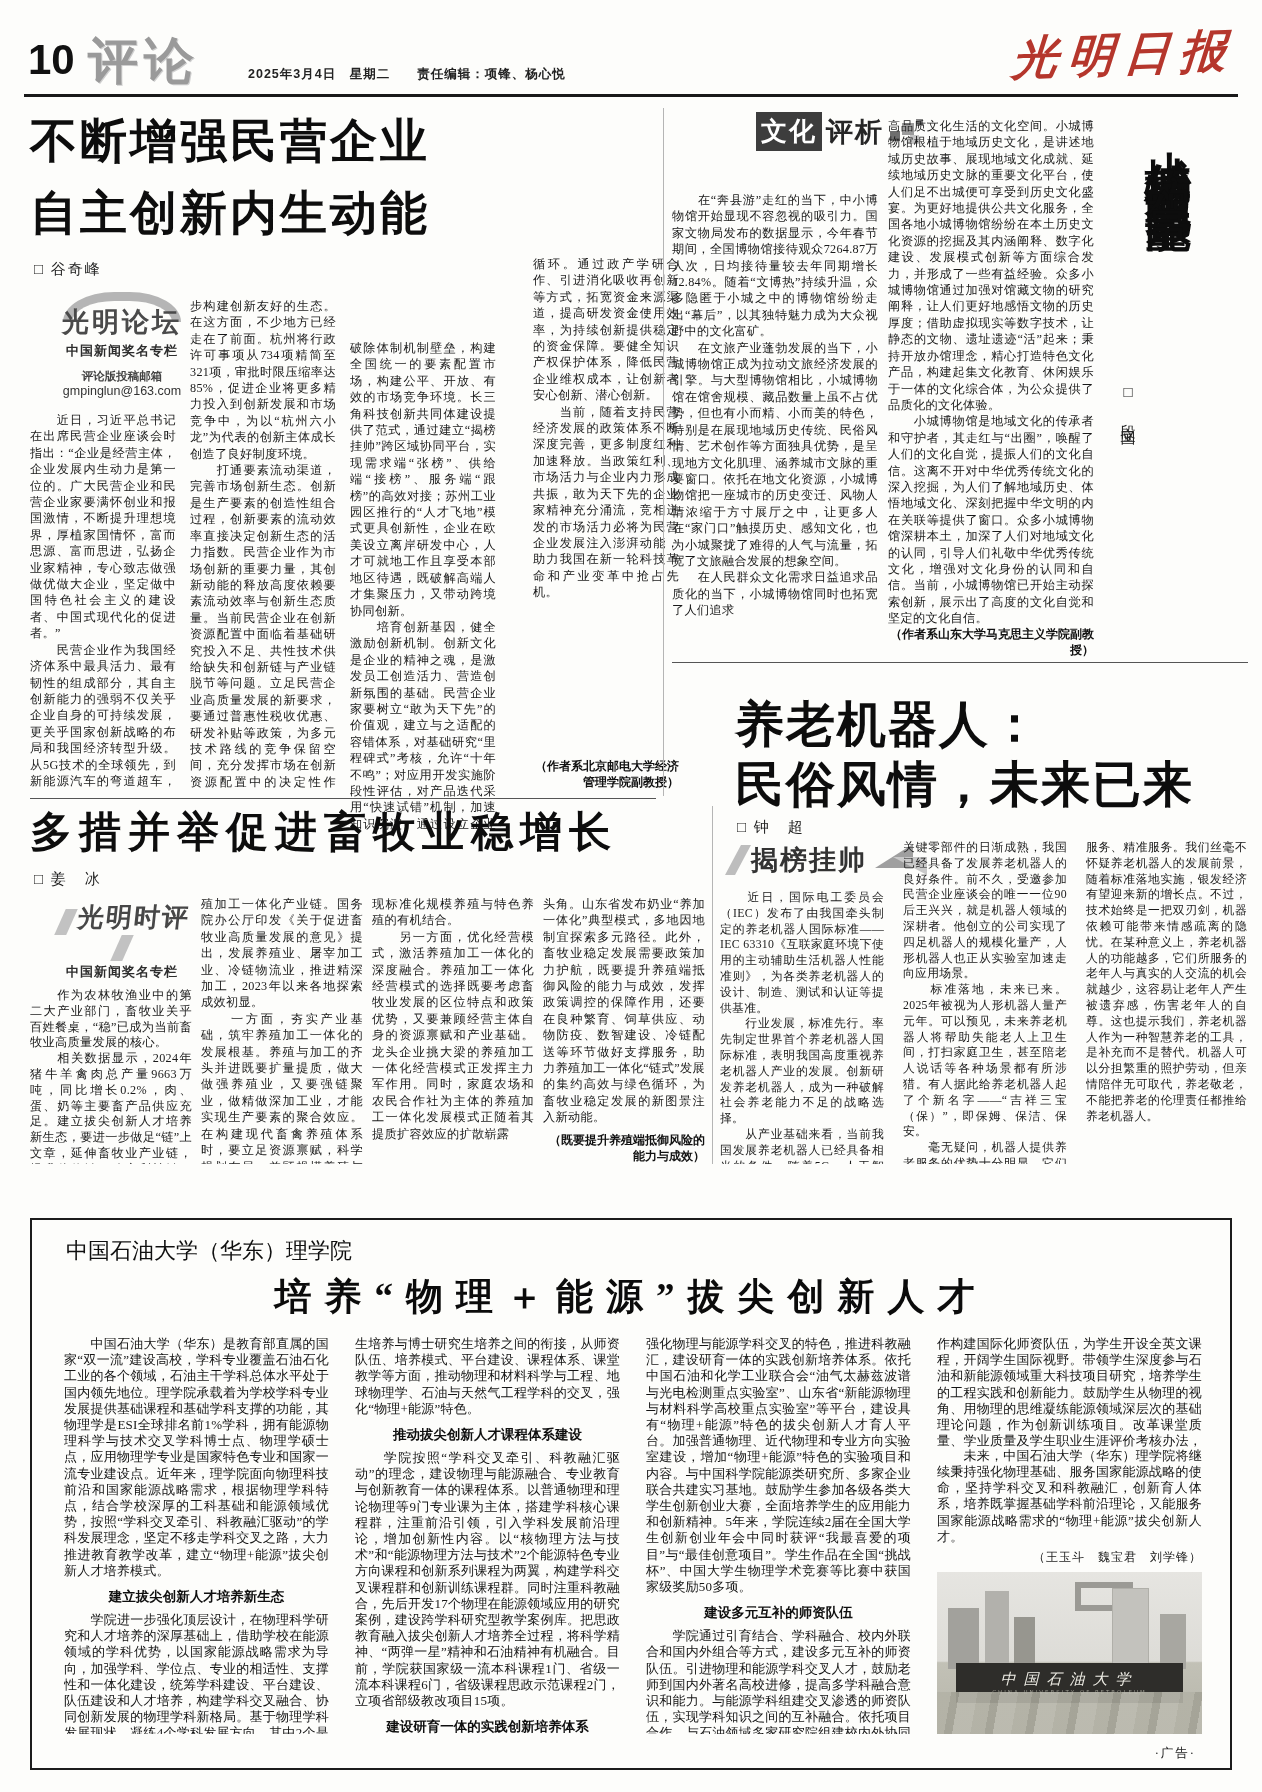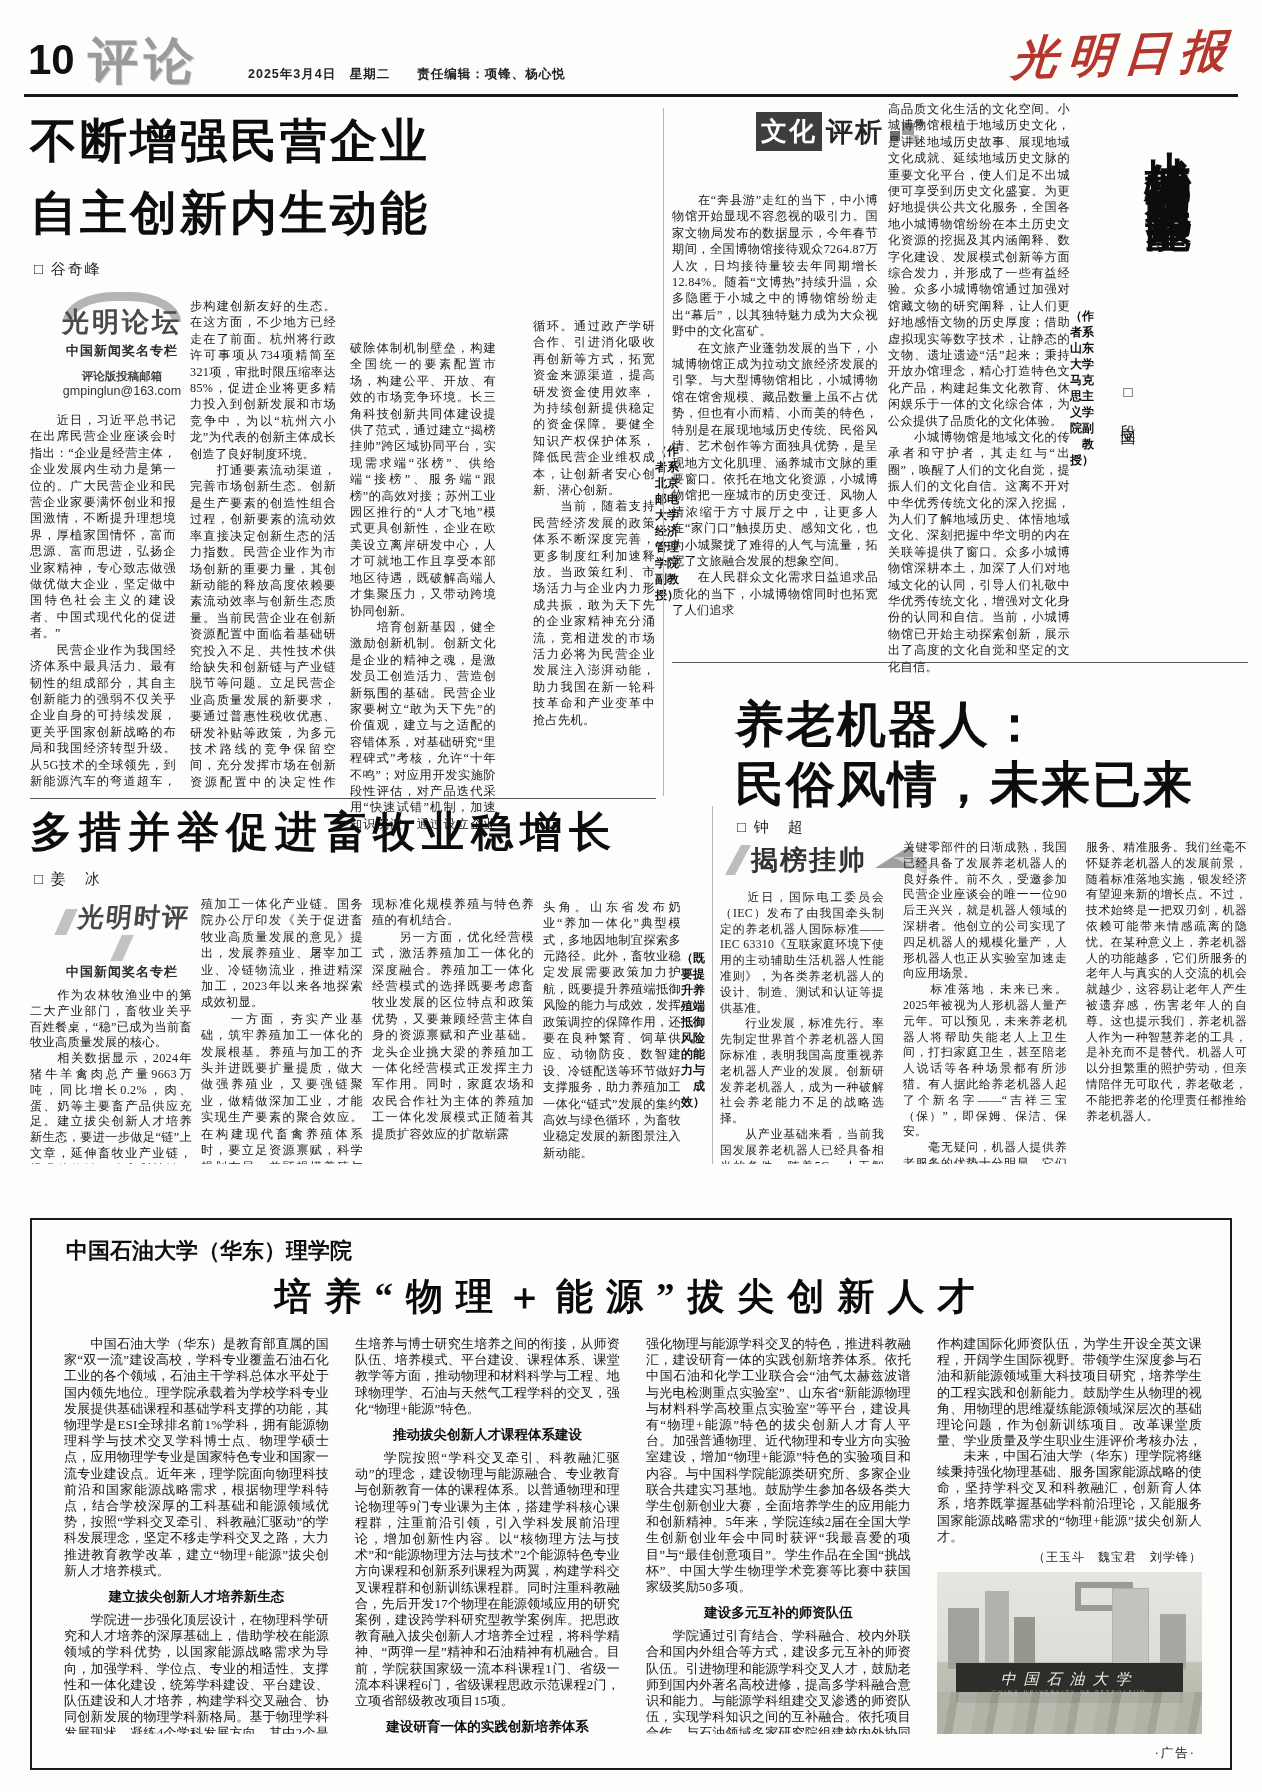--- a/index.html
+++ b/index.html
@@ -15,21 +15,21 @@
   .pageno { font-family:"Liberation Sans","DejaVu Sans",sans-serif; font-size:42px; font-weight:bold; color:#111; }
   .section { font-family:"Liberation Sans","DejaVu Sans",sans-serif; font-size:50px; font-weight:bold; color:#9a9a9a; letter-spacing:6px; text-shadow:1px 1px 0 #cfcfcf; }
   .dateline { font-family:"Liberation Sans","DejaVu Sans",sans-serif; font-size:12.5px; font-weight:bold; color:#222; letter-spacing:1px; }
   .masthead { font-size:46px; color:#b5362c; font-weight:bold; font-style:italic; letter-spacing:10px; transform:rotate(-2deg) skewX(-6deg); font-family:"DejaVu Serif","Liberation Serif",serif; }
   .head-rule { position:absolute; left:24px; right:24px; top:94px; height:3px; background:#191919; }
   
   .hl { font-weight:900; color:#0d0d0d; font-family:"Liberation Serif","DejaVu Serif",serif; }
   .byline { font-size:15px; color:#222; letter-spacing:2px; }
   .bodytext { font-size:12.2px; line-height:16.4px; text-align:justify; white-space:pre-line; overflow:hidden; color:#191919; letter-spacing:0.3px; }
   .attr { font-family:"Liberation Sans","DejaVu Sans",sans-serif; font-size:12px; font-weight:bold; color:#111; text-align:right; line-height:16px; }
-  .colflex { display:flex; flex-direction:row;align-items:center; }
+  .colflex { display:flex; flex-direction:column;align-items:center; }
   .colflex .bodytext { flex:1 1 auto; }
   
   .badgebox { text-align:center; font-family:"Liberation Sans","DejaVu Sans",sans-serif; }
   .arc { width:118px; height:30px; margin:0 auto; border:9px solid #b5b5b5; border-bottom:none; border-radius:120px 120px 0 0 / 70px 70px 0 0; }
   .forum-title { font-size:27px; font-weight:bold; color:#4a4a4a; letter-spacing:3px; margin-top:-18px; position:relative; }
   .badge-sub { font-size:13px; font-weight:bold; color:#2d2d2d; letter-spacing:1px; margin-top:2px; }
   .mail-label { font-size:11.5px; font-weight:bold; color:#444; margin-top:9px; }
   .mail-addr { font-size:12.5px; color:#333; font-family:"Liberation Sans","DejaVu Sans",sans-serif; }
   .shiping-title { display:inline-block; font-size:26px; font-weight:bold; color:#474747; letter-spacing:2px; transform:skewX(-6deg); }
   .slash { display:inline-block; width:12px; height:26px; background:#c2c2c2; transform:skewX(-24deg); margin:0 6px; vertical-align:middle; }
@@ -42,21 +42,21 @@
   .nw-slash { width:10px; height:30px; background:#bdbdbd; transform:skewX(-28deg); margin-right:8px; }
   .news-title { font-size:27px; font-weight:bold; color:#333; letter-spacing:2px; }
   .flag { width:0; height:0; border-style:solid; border-width:0 0 24px 38px; border-color:transparent transparent #9f9f9f transparent; margin-left:8px; position:relative; top:-4px; }
   .flag2 { width:0; height:0; border-style:solid; border-width:0 34px 18px 0; border-color:transparent #c9c9c9 transparent transparent; margin-left:-20px; position:relative; top:6px; }
   
   .vert { writing-mode:vertical-rl; }
   .vert-hl { font-size:46px; font-weight:900; letter-spacing:6px; color:#0d0d0d; font-family:"Liberation Serif","DejaVu Serif",serif; }
   .vert-by { font-size:15px; letter-spacing:4px; padding-top:270px; margin-left:14px; color:#222; }
   
   .adbox { position:absolute; left:30px; top:1218px; width:1202px; height:552px; border:2px solid #1c1c1c; background:#fdfdfb; }
-  .ad-org { position:absolute; left:34px; top:16px; font-family:"Liberation Sans","DejaVu Sans",sans-serif; font-size:22px; font-weight:bold; color:#0f0f0f; }
+  .ad-org { position:absolute; left:34px; top:16px; font-family:"Liberation Sans","DejaVu Sans",sans-serif; font-size:22px; font-weight:normal; color:#0f0f0f; }
   .ad-title { position:absolute; left:0; right:0; top:52px; text-align:center; font-size:37px; font-weight:900; letter-spacing:13px; color:#0b0b0b; font-family:"Liberation Serif","DejaVu Serif",serif; }
   .ad-cols { position:absolute; left:32px; top:116px; width:1138px; height:398px; display:flex; gap:26px; }
   .ad-col { flex:1 1 0; overflow:hidden; display:flex; flex-direction:column; }
   .adtext { font-size:13px; line-height:16.2px; text-align:justify; white-space:pre-line; color:#141414; letter-spacing:0.2px; }
   .ad-sub { font-family:"Liberation Sans","DejaVu Sans",sans-serif; font-size:13.5px; font-weight:bold; text-align:center; margin:9px 0 6px; color:#0f0f0f; }
   .ad-sig { font-size:12px; text-align:right; margin-top:4px; letter-spacing:1px; }
   .admark { position:absolute; right:34px; bottom:6px; font-size:12.5px; color:#222; letter-spacing:2px; }
   
   .photo { position:relative; width:100%; height:162px; margin-top:6px; background:linear-gradient(#e6e5e1 0%,#dddcd7 55%,#c2c1b6 56%,#b6b5aa 100%); overflow:hidden; }
   .photo .bldg { position:absolute; background:#a9a8a3; }

